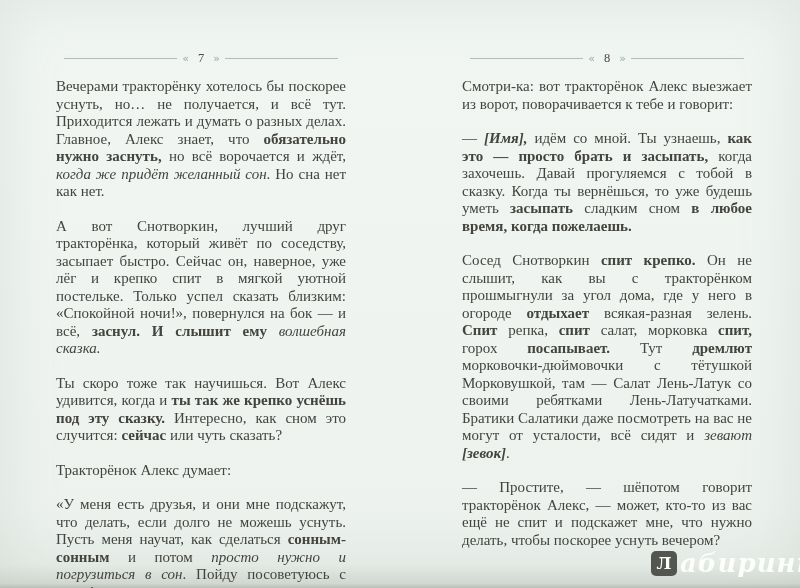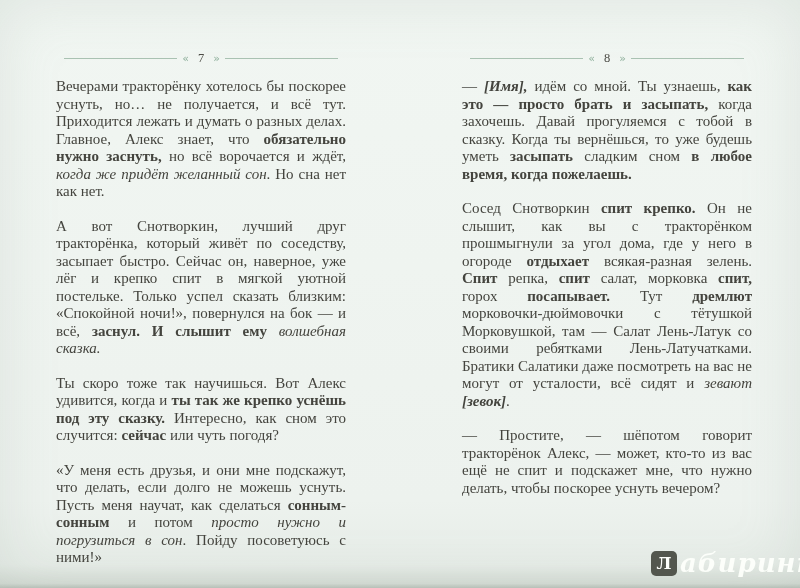--- a/index.html
+++ b/index.html
@@ -81,34 +81,36 @@
   <header class="page-header">
     <span class="rule"></span>
     <span class="orn">«</span>
     <span class="pagenum">7</span>
     <span class="orn">»</span>
     <span class="rule"></span>
   </header>
   <div class="page-body">
       <p class="para"><span>Вечерами тракторёнку хотелось бы поскорее уснуть, но… не получается, и всё тут. Приходится лежать и думать о разных делах. Главное, Алекс знает, что </span><span class="seg-b">обязательно нужно заснуть,</span><span> но всё ворочается и ждёт, </span><span class="seg-i">когда же придёт желанный сон</span><span>. Но сна нет как нет.</span></p>
       <p class="para"><span>А вот Снотворкин, лучший друг тракторёнка, который живёт по соседству, засыпает быстро. Сейчас он, наверное, уже лёг и крепко спит в мягкой уютной постельке. Только успел сказать близким: «Спокойной ночи!», повернулся на бок — и всё, </span><span class="seg-b">заснул. И слышит ему</span><span> </span><span class="seg-i">волшебная сказка.</span></p>
-      <p class="para"><span>Ты скоро тоже так научишься. Вот Алекс удивится, когда и </span><span class="seg-b">ты так же крепко уснёшь под эту сказку.</span><span> Интересно, как сном это случится: </span><span class="seg-b">сейчас</span><span> или чуть погодя?</span></p>
+      <p class="para"><span>Ты скоро тоже так научишься. Вот Алекс удивится, когда и </span><span class="seg-b">ты так же крепко уснёшь под эту сказку.</span><span> Интересно, как сном это случится: </span><span class="seg-b">сейчас</span><span> или чуть сказать?</span></p>
+      <p class="para"><span>Тракторёнок Алекс думает:</span></p>
       <p class="para"><span>«У меня есть друзья, и они мне подскажут, что делать, если долго не можешь уснуть. Пусть меня научат, как сделаться </span><span class="seg-b">сонным-сонным</span><span> и потом </span><span class="seg-i">просто нужно и погрузиться в сон</span><span>. Пойду посоветуюсь с ними!»</span></p>
     </div>
 </section>
 
 <section class="page page-right">
   <header class="page-header">
     <span class="rule"></span>
     <span class="orn">«</span>
     <span class="pagenum">8</span>
     <span class="orn">»</span>
     <span class="rule"></span>
   </header>
   <div class="page-body">
+      <p class="para"><span>Смотри-ка: вот тракторёнок Алекс выезжает из ворот, поворачивается к тебе и говорит:</span></p>
       <p class="para"><span>— </span><span class="seg-b seg-i">[Имя],</span><span> идём со мной. Ты узнаешь, </span><span class="seg-b">как это — просто брать и засыпать,</span><span> когда захочешь. Давай прогуляемся с тобой в сказку. Когда ты вернёшься, то уже будешь уметь </span><span class="seg-b">засыпать</span><span> сладким сном </span><span class="seg-b">в любое время, когда пожелаешь.</span></p>
       <p class="para"><span>Сосед Снотворкин </span><span class="seg-b">спит крепко.</span><span> Он не слышит, как вы с тракторёнком прошмыгнули за угол дома, где у него в огороде </span><span class="seg-b">отдыхает</span><span> всякая-разная зелень. </span><span class="seg-b">Спит</span><span> репка, </span><span class="seg-b">спит</span><span> салат, морковка </span><span class="seg-b">спит,</span><span> горох </span><span class="seg-b">посапывает.</span><span> Тут </span><span class="seg-b">дремлют</span><span> морковочки-дюймовочки с тётушкой Морковушкой, там — Салат Лень-Латук со своими ребятками Лень-Латучатками. Братики Салатики даже посмотреть на вас не могут от усталости, всё сидят и </span><span class="seg-i">зевают</span><span> </span><span class="seg-b seg-i">[зевок]</span><span>.</span></p>
       <p class="para"><span>— Простите, — шёпотом говорит тракторёнок Алекс, — может, кто-то из вас ещё не спит и подскажет мне, что нужно делать, чтобы поскорее уснуть вечером?</span></p>
     </div>
 </section>
 
 <div class="watermark">
   <span class="wm-badge">Л</span>
   <span class="wm-text">абиринт.ру</span>
 </div>

